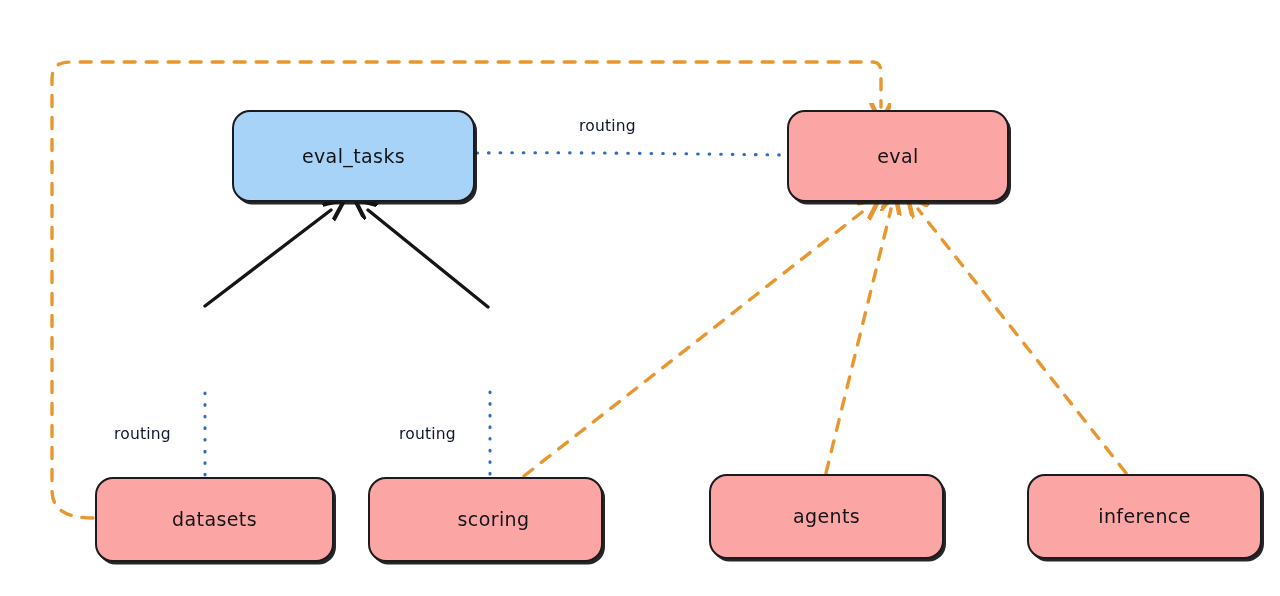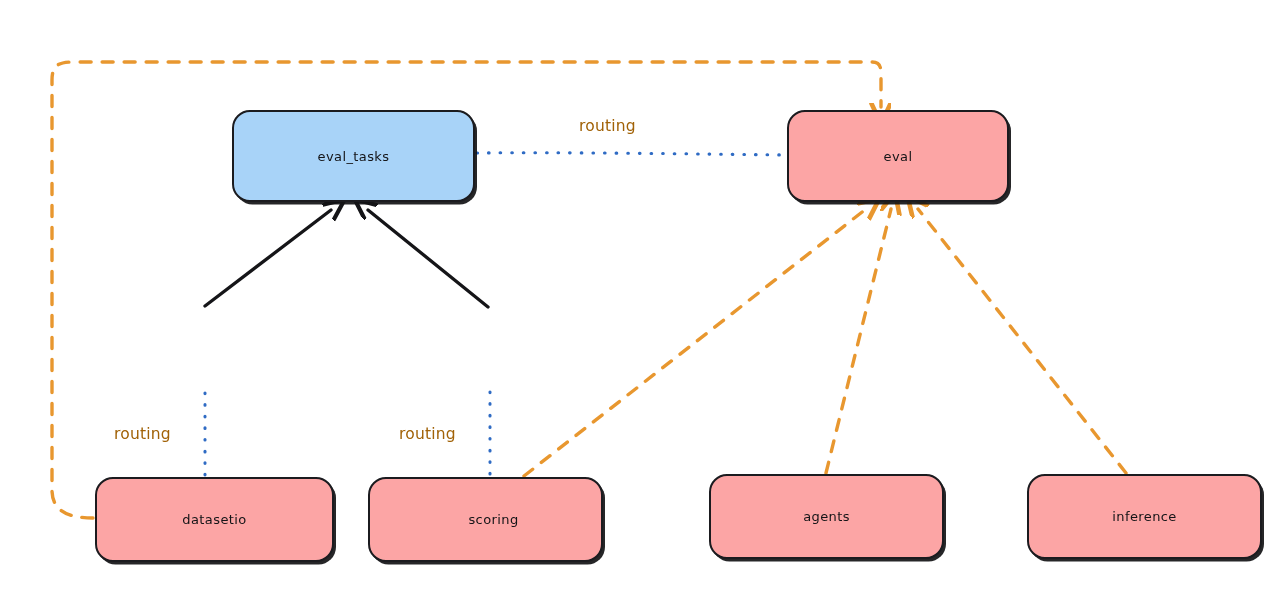--- a/index.html
+++ b/index.html
@@ -32,32 +32,32 @@
     border-radius: 18px;
     display: flex;
     align-items: center;
     justify-content: center;
     box-shadow: 2.5px 3px 0 -0.5px rgba(20,20,22,0.92);
   }
   .node.blue  { background: #a8d3f8; }
   .node.green { background: #fca5a5; }
   .node-label {
     font-family: "DejaVu Sans", sans-serif;
-    font-size: 13px;
+    font-size: 19px;
     letter-spacing: 0.4px;
     color: #141417;
     white-space: nowrap;
     text-align: center;
     line-height: 1;
   }
   .edge-label {
     position: absolute;
     font-family: "DejaVu Sans", sans-serif;
     font-size: 15.5px;
-    color: #a16207;
+    color: #0f172a;
     white-space: nowrap;
     letter-spacing: 0.2px;
     line-height: 1;
   }
 </style>
 </head>
 <body>
 
 <div id="canvas">
 
@@ -116,21 +116,21 @@
     <span class="node-label">eval_tasks</span>
   </div>
 
   <div class="node green" style="left:787px; top:110px; width:222px; height:92px;">
     <span class="node-label">eval</span>
   </div>
 
 
 
   <div class="node green" style="left:95px; top:477px; width:239px; height:85px;">
-    <span class="node-label">datasetio</span>
+    <span class="node-label">datasets</span>
   </div>
 
   <div class="node green" style="left:368px; top:477px; width:235px; height:85px;padding-left:16px;">
     <span class="node-label">scoring</span>
   </div>
 
   <div class="node green" style="left:709px; top:474px; width:235px; height:85px;">
     <span class="node-label">agents</span>
   </div>
 

